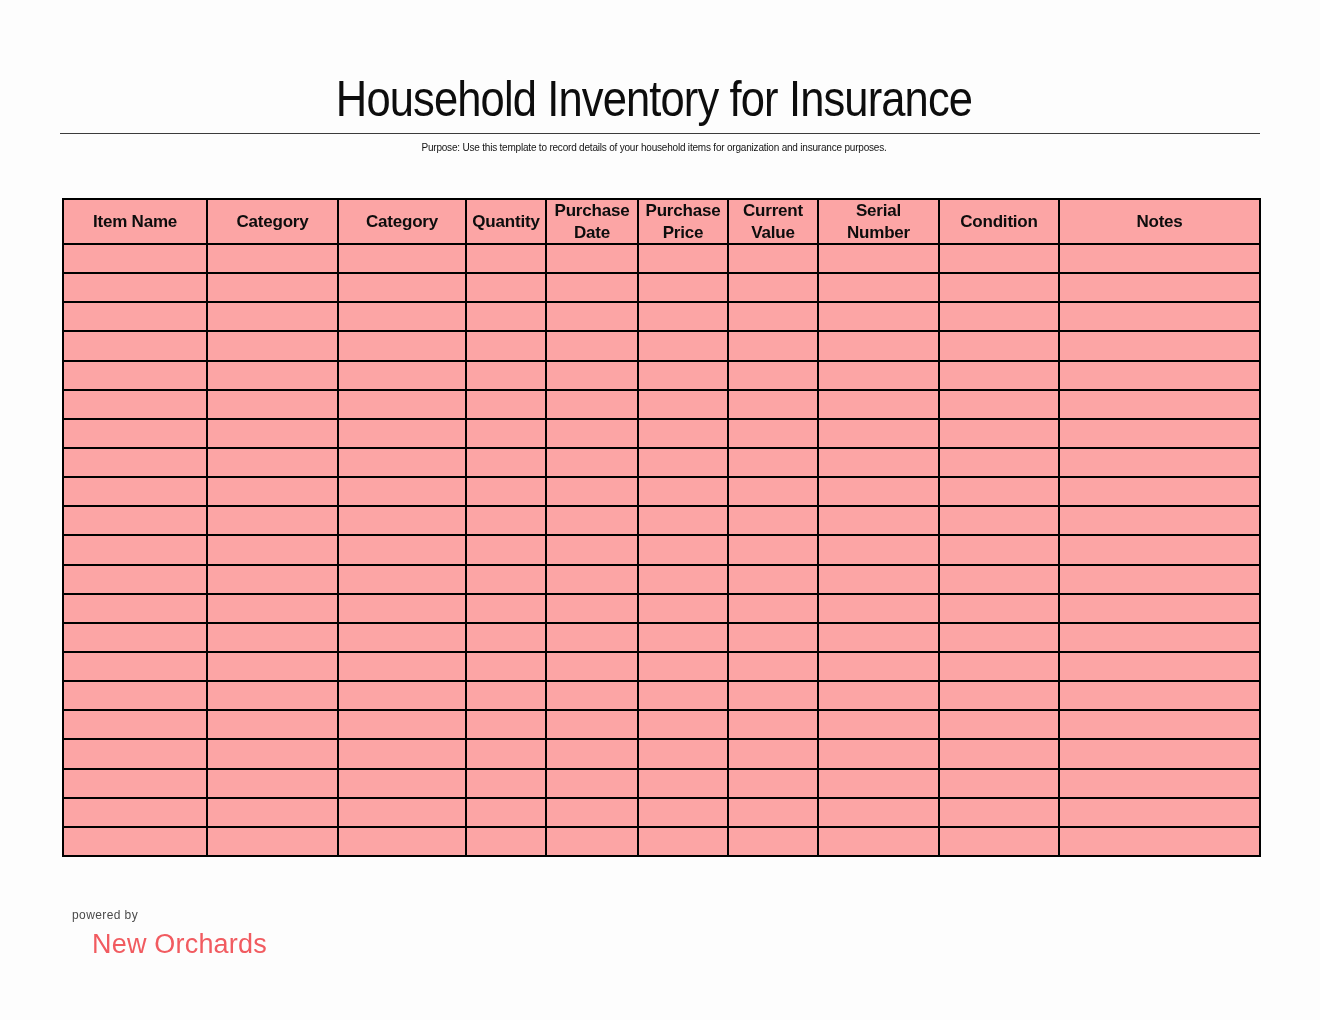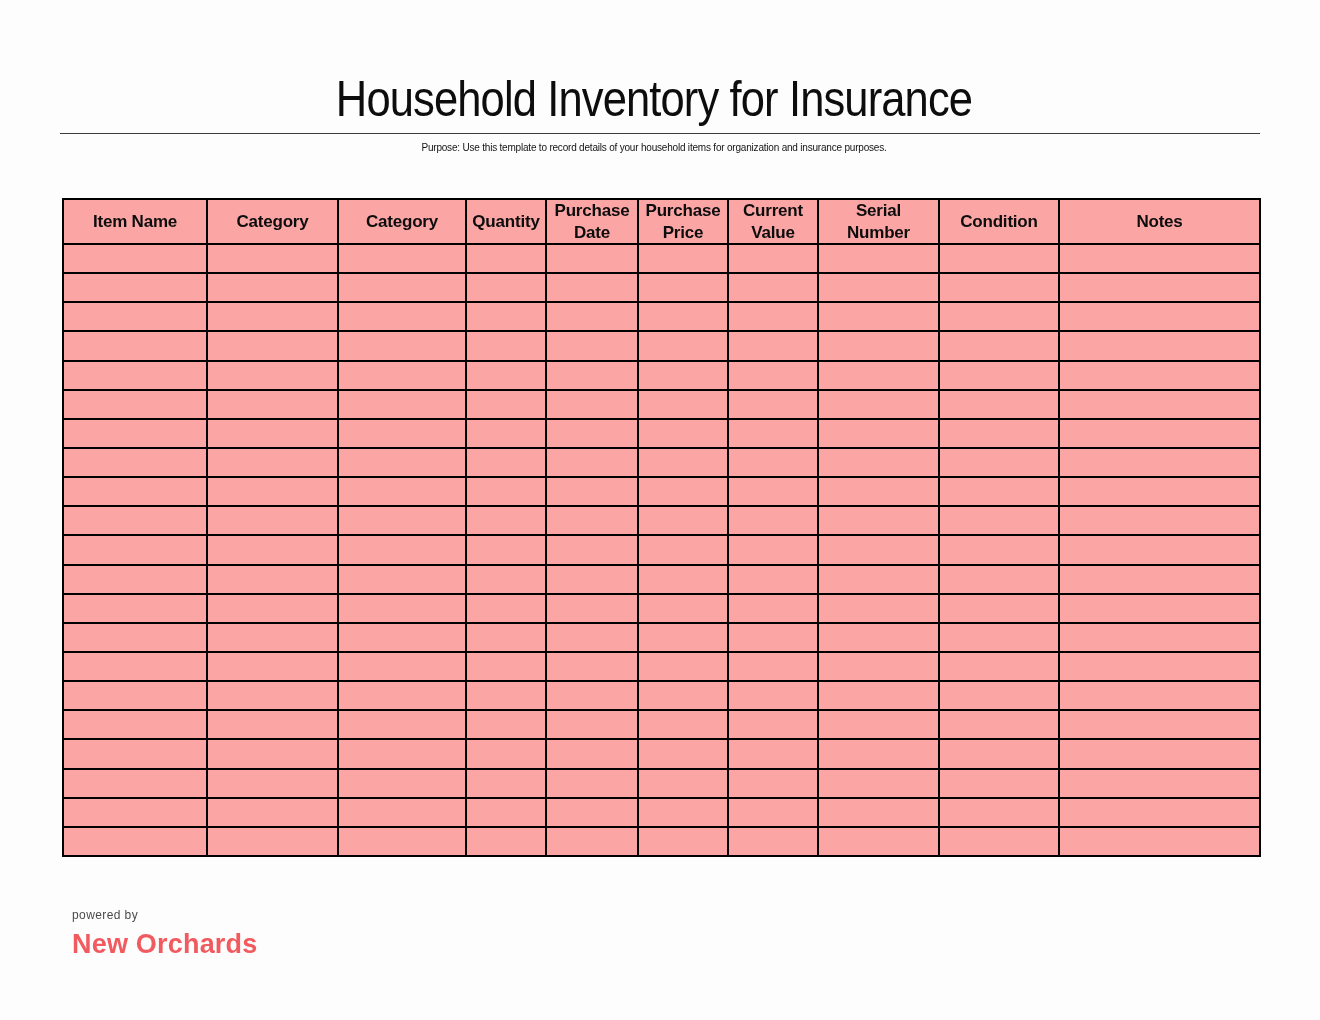--- a/index.html
+++ b/index.html
@@ -81,22 +81,23 @@
     width: 400px;
   }
   .powered-by {
     font-size: 12px;
     color: #4a4a4a;
     letter-spacing: 0.4px;
   }
   .brand {
     margin-top: 7px;
     font-size: 27px;
-    font-weight: 700;
+    font-weight: 400;
     letter-spacing: 0.2px;
+    margin-left: 20px;
   }
   .url {
     margin-top: 6px;
     font-size: 12.5px;
     color: #a5a5a5;
     letter-spacing: 2px;
   }
 </style>
 </head>
 <body>

